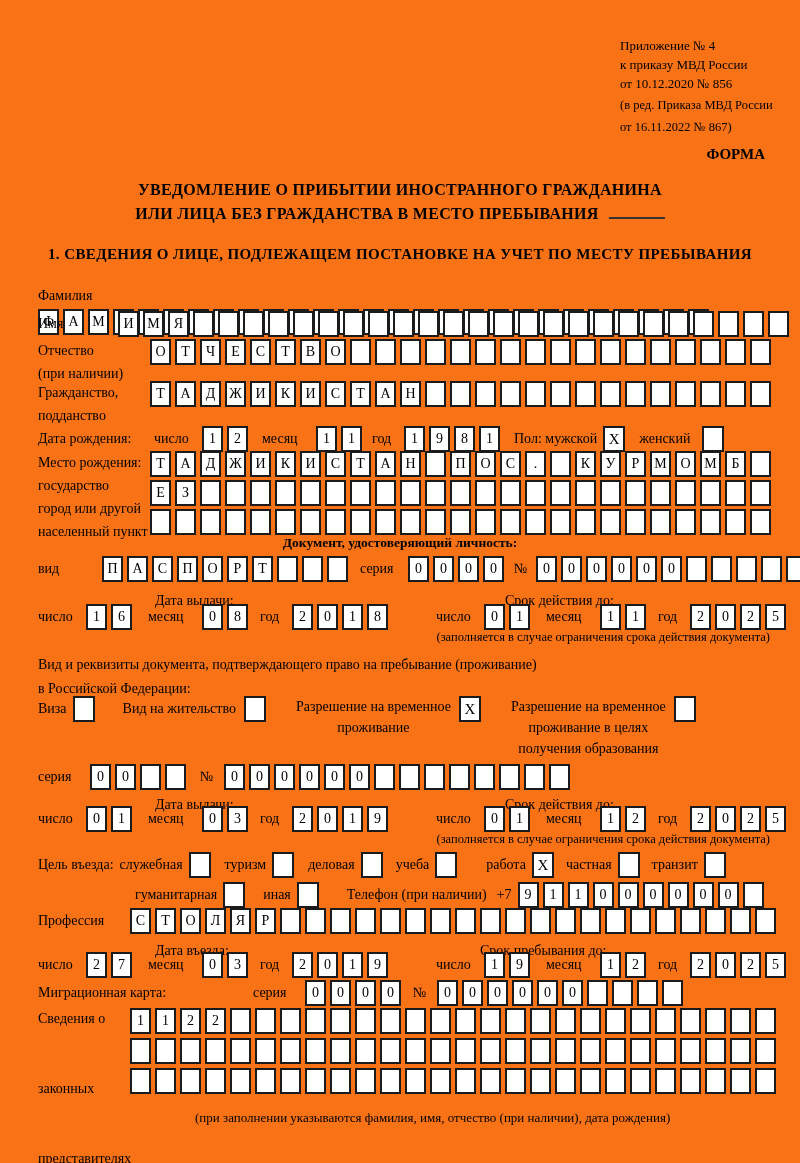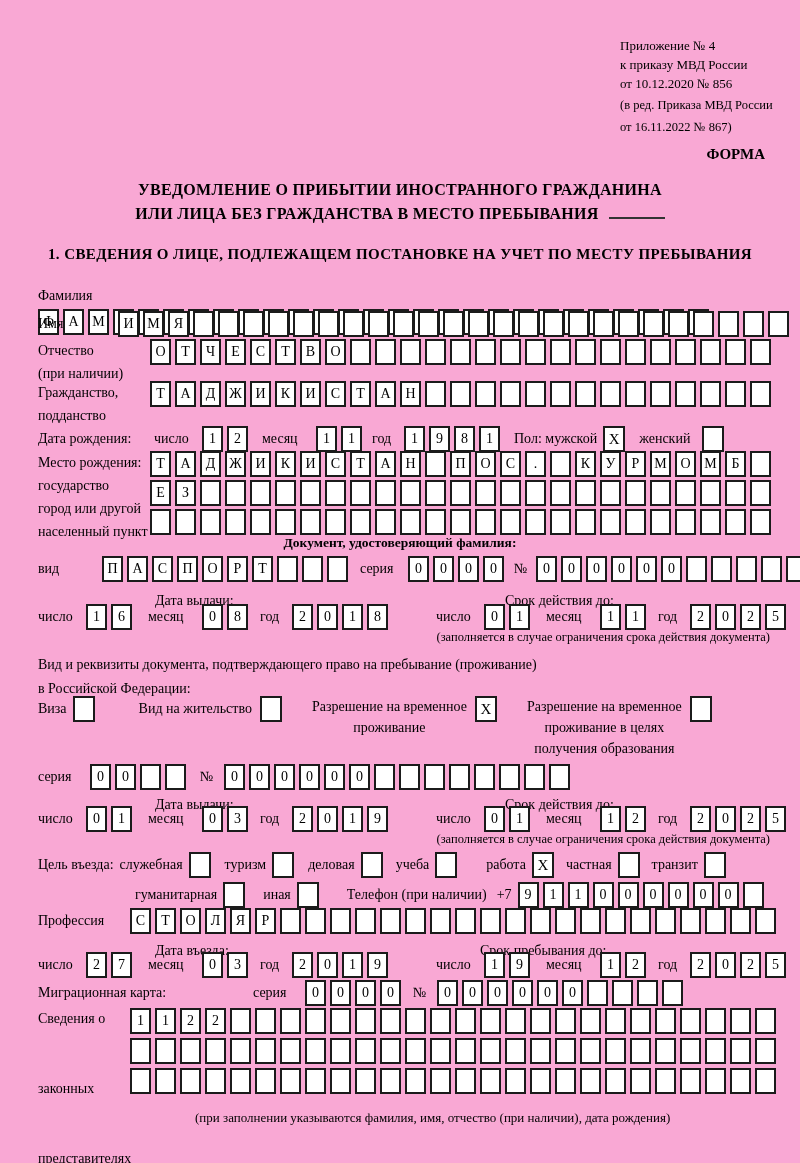--- a/index.html
+++ b/index.html
@@ -1,17 +1,17 @@
 <!DOCTYPE html>
 <html><head>
 <meta charset="utf-8">
 <style>
   html,body{margin:0;padding:0;background:#fff;}
   .page{
-    position:relative;width:800px;height:1163px;background:#f9a8d4;
+    position:relative;width:800px;height:1163px;background:#f97316;
     font-family:"Liberation Serif","DejaVu Serif",serif;color:#000;
     overflow:hidden;
   }
   .abs{position:absolute;}
   .row{position:absolute;left:38px;display:flex;align-items:flex-start;white-space:nowrap;}
   .lbl{font-size:14px;line-height:26px;flex:none;}
   .lblcol{display:flex;flex-direction:column;flex:none;}
   .lblcol .lbl{line-height:23px;}
   .w80{width:80px;} .w112{width:112px;} .w92{width:92px;}
   .cells{display:flex;flex:none;}
@@ -303,21 +303,21 @@
           <span class="cell"></span>
           <span class="cell"></span>
           <span class="cell"></span>
           <span class="cell"></span>
           <span class="cell"></span>
           <span class="cell"></span>
         </div>
     </div>
   </div>
 
-  <div class="abs dochead" style="top:535px;left:0;">Документ, удостоверяющий фамилия:</div>
+  <div class="abs dochead" style="top:535px;left:0;">Документ, удостоверяющий личность:</div>
 
   <div class="row" style="top:556px;">
     <span class="lbl" style="width:64px;">вид</span>
     <div class="cells">
         <span class="cell">П</span>
         <span class="cell">А</span>
         <span class="cell">С</span>
         <span class="cell">П</span>
         <span class="cell">О</span>
         <span class="cell">Р</span>
@@ -391,21 +391,21 @@
   <div class="abs note noteright" style="top:630px;left:0;">(заполняется в случае ограничения срока действия документа)</div>
 
   <div class="abs lbl" style="top:652px;left:38px;">Вид и реквизиты документа, подтверждающего право на пребывание (проживание)</div>
   <div class="abs lbl" style="top:676px;left:38px;">в Российской Федерации:</div>
 
   <div class="row" style="top:696px;">
     <div class="opt">
       <span class="lbl">Виза</span>
       <span class="chk" style="margin-left:6px;"></span>
     </div>
-    <div class="opt" style="margin-left:44px;align-items:flex-end;">
+    <div class="opt" style="margin-left:28px;align-items:flex-end;">
       <span class="lbl">Вид на жительство</span>
       <span class="chk" style="margin-left:8px;"></span>
     </div>
     <div class="opt" style="margin-left:30px;">
       <div class="optxt">
         <span class="lbl">Разрешение на временное</span>
         <span class="lbl">проживание</span>
       </div>
       <span class="chk" style="margin-left:8px;">X</span>
     </div>

